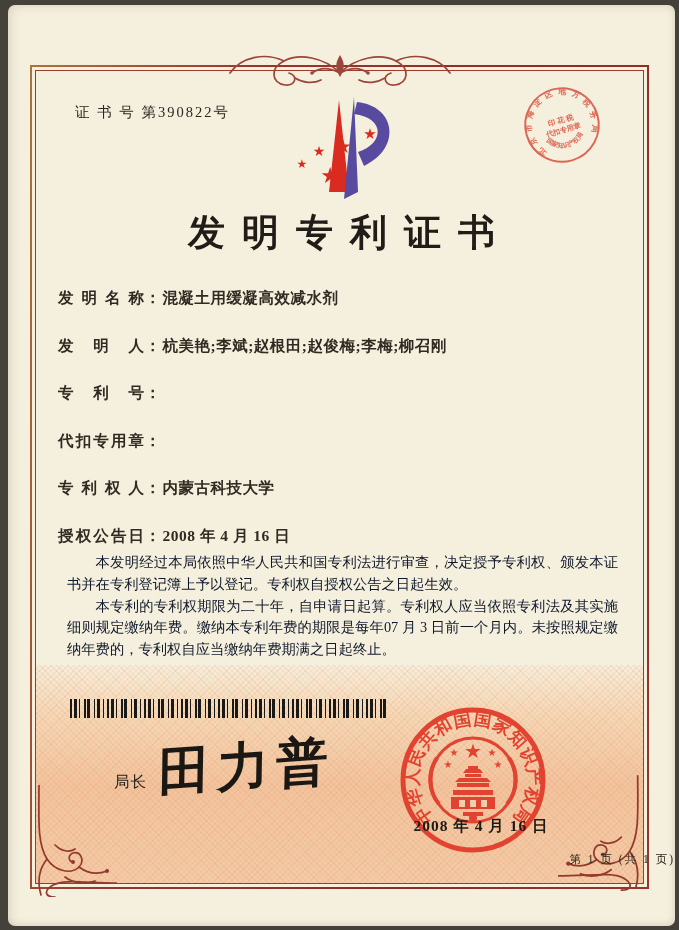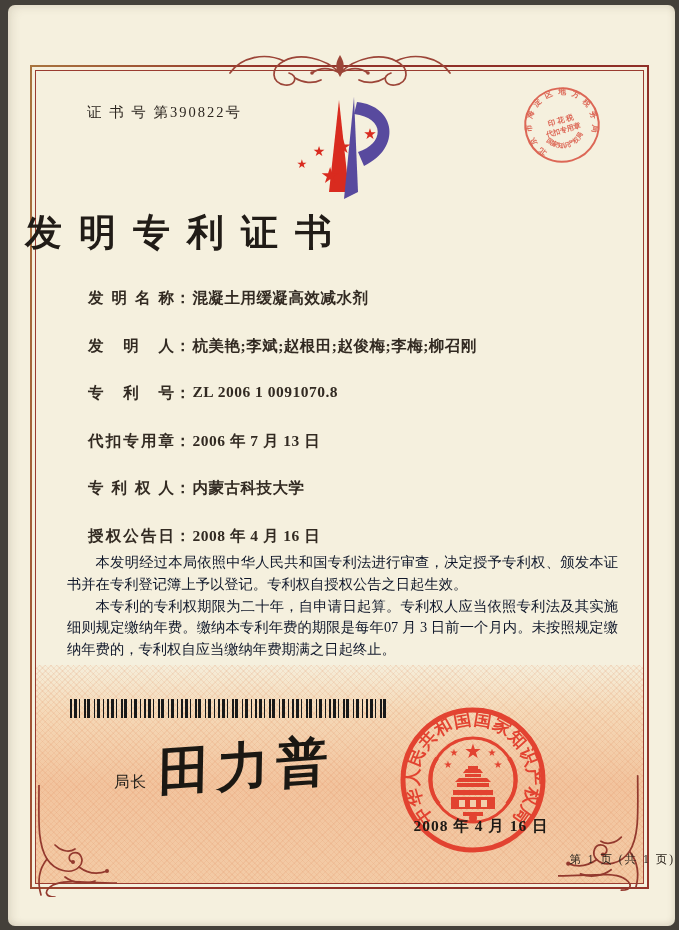--- a/index.html
+++ b/index.html
@@ -28,28 +28,28 @@
     background:
       repeating-linear-gradient(45deg, rgba(220,126,78,.12) 0 1px, rgba(0,0,0,0) 1px 4px),
       repeating-linear-gradient(-45deg, rgba(220,126,78,.12) 0 1px, rgba(0,0,0,0) 1px 4px),
       linear-gradient(180deg, rgba(246,228,200,.15) 0%, rgba(245,204,162,.65) 22%, #f2c49e 55%, #f3cba6 100%);
   }
   
   .orn-top{position:absolute;left:217px;top:42px;width:230px;height:52px;}
   .orn-bl{position:absolute;left:17px;top:780px;width:92px;height:112px;}
   .orn-br{position:absolute;left:550px;top:768px;width:94px;height:120px;transform:scaleX(-1);}
   
-  .cert-no{position:absolute;left:79px;top:98px;font-size:14.5px;color:#2c2620;letter-spacing:2px;}
+  .cert-no{position:absolute;left:67px;top:98px;font-size:14.5px;color:#2c2620;letter-spacing:2px;}
   .logo{position:absolute;left:274px;top:90px;width:128px;height:108px;}
   .doc-title{
-    position:absolute;left:0;top:203px;width:100%;text-align:left;
+    position:absolute;left:0;top:203px;width:100%;text-align:center;
     font-size:37px;font-weight:700;color:#211c17;letter-spacing:17px;text-indent:17px;
   }
   
-  .fields{position:absolute;left:80px;top:283px;width:540px;}
+  .fields{position:absolute;left:50px;top:283px;width:540px;}
   .field-row{height:47.6px;display:flex;align-items:flex-start;
     font-size:15.5px;font-weight:700;color:#322a22;}
   .flabel{display:inline-block;width:86px;text-align:justify;text-align-last:justify;}
   .fcolon{margin:0 2px 0 1px;}
   .fvalue{letter-spacing:.5px;}
   
   .body-text{
     position:absolute;left:59px;top:547px;width:551px;
     font-size:14.3px;line-height:21.8px;color:#0f172a;text-align:justify;
   }
@@ -172,26 +172,24 @@
       <span class="fvalue">混凝土用缓凝高效减水剂</span>
     </div>
     <div class="field-row">
       <span class="flabel">发明人</span>
         <span class="fcolon">：</span>
       <span class="fvalue">杭美艳;李斌;赵根田;赵俊梅;李梅;柳召刚</span>
     </div>
     <div class="field-row">
       <span class="flabel">专利号</span>
         <span class="fcolon">：</span>
-      <span class="fvalue">ZL 2006 1 0091070.8</span>
     </div>
     <div class="field-row">
       <span class="flabel">代扣专用章</span>
         <span class="fcolon">：</span>
-      <span class="fvalue">2006 年 7 月 13 日</span>
     </div>
     <div class="field-row">
       <span class="flabel">专利权人</span>
         <span class="fcolon">：</span>
       <span class="fvalue">内蒙古科技大学</span>
     </div>
     <div class="field-row">
       <span class="flabel">授权公告日</span>
         <span class="fcolon">：</span>
       <span class="fvalue">2008 年 4 月 16 日</span>

